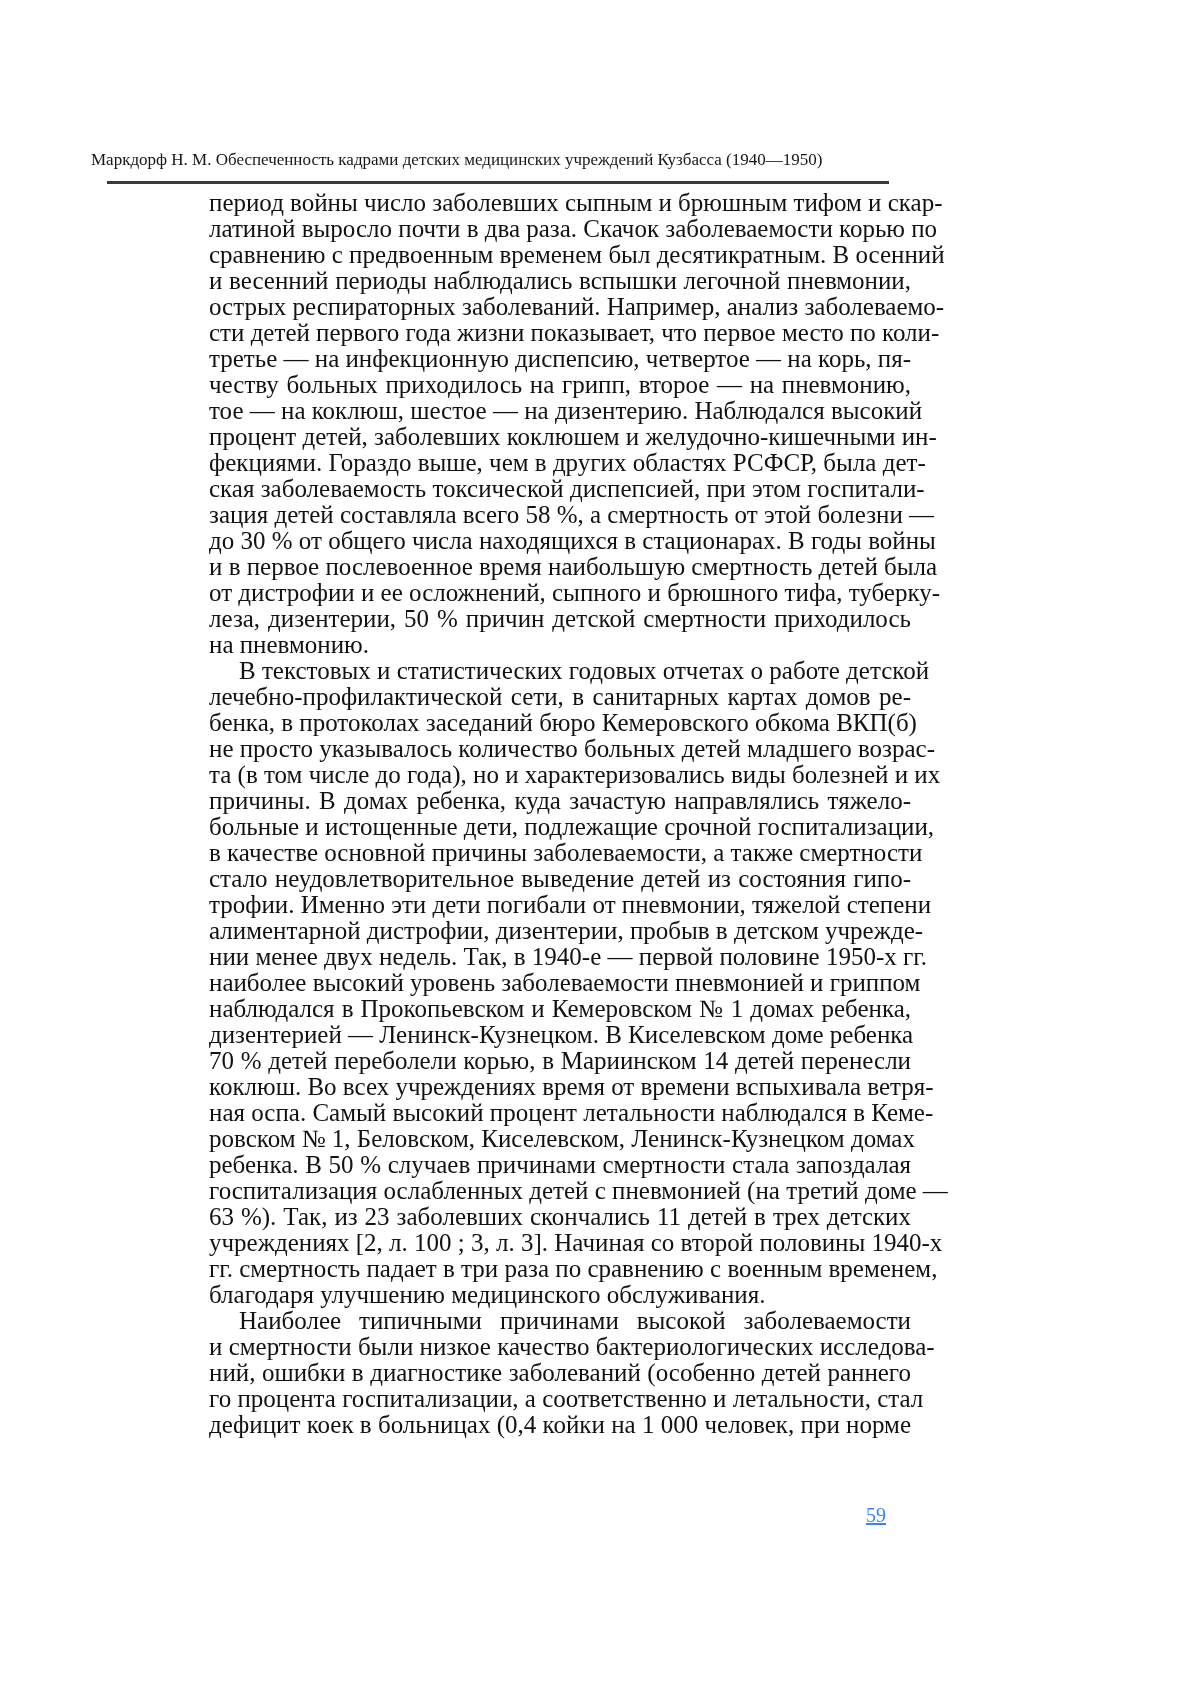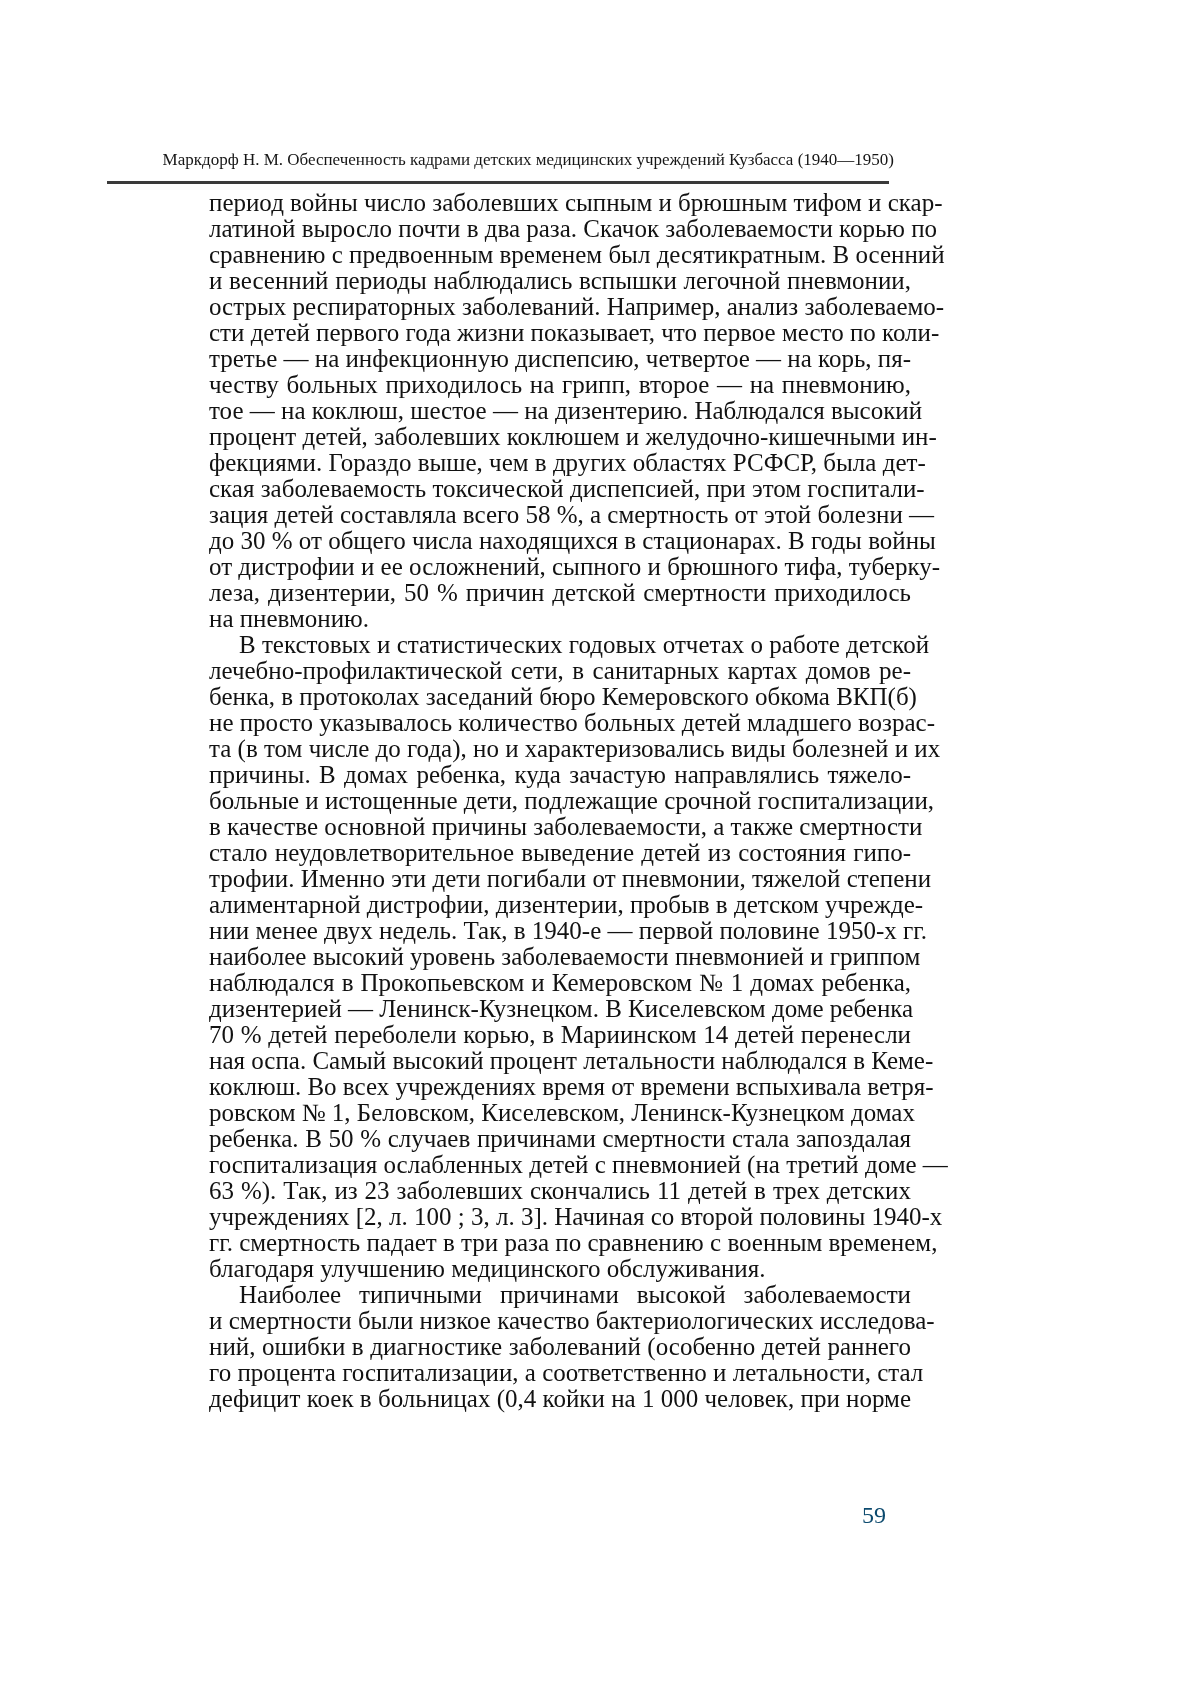--- a/index.html
+++ b/index.html
@@ -8,24 +8,24 @@
     width: 1200px;
     height: 1697px;
     margin: 0 auto;
     background: #ffffff;
     color: #141414;
     font-family: "Liberation Serif", "DejaVu Serif", serif;
     overflow: hidden;
   }
   .running-head {
     position: absolute;
-    left: 112px;
+    left: 91px;
     top: 148px;
     width: 782px;
-    text-align: right;
+    text-align: left;
     font-size: 17px;
     line-height: 24px;
     white-space: nowrap;
     color: #161616;
   }
   .head-rule {
     position: absolute;
     left: 107px;
     top: 181px;
     width: 782px;
@@ -49,23 +49,24 @@
     text-align-last: justify;
     text-justify: inter-word;
     overflow: visible;
   }
   .line.indent { text-indent: 30px; }
   .line.lastline { text-align-last: left; }
   .page-number {
     position: absolute;
     top: 1502px;
     right: 314px;
-    font-size: 24px;
+    font-size: 20px;
     line-height: 26px;
-    color: #0c4a6e;
+    color: #3b82f6;
+    text-decoration: underline;
   }
 </style>
 </head>
 <body>
 
 <div class="page">
 
   <div class="running-head">Маркдорф Н. М. Обеспеченность кадрами детских медицинских учреждений Кузбасса (1940—1950)</div>
 
   <div class="head-rule"></div>
@@ -79,20 +80,21 @@
         <div class="line">острых респираторных заболеваний. Например, анализ заболеваемо-</div>
         <div class="line">сти детей первого года жизни показывает, что первое место по коли-</div>
         <div class="line">третье — на инфекционную диспепсию, четвертое — на корь, пя-</div>
         <div class="line">честву больных приходилось на грипп, второе — на пневмонию,</div>
         <div class="line">тое — на коклюш, шестое — на дизентерию. Наблюдался высокий</div>
         <div class="line">процент детей, заболевших коклюшем и желудочно-кишечными ин-</div>
         <div class="line">фекциями. Гораздо выше, чем в других областях РСФСР, была дет-</div>
         <div class="line">ская заболеваемость токсической диспепсией, при этом госпитали-</div>
         <div class="line">зация детей составляла всего 58 %, а смертность от этой болезни —</div>
         <div class="line">до 30 % от общего числа находящихся в стационарах. В годы войны</div>
+        <div class="line">и в первое послевоенное время наибольшую смертность детей была</div>
         <div class="line">от дистрофии и ее осложнений, сыпного и брюшного тифа, туберку-</div>
         <div class="line">леза, дизентерии, 50 % причин детской смертности  приходилось</div>
         <div class="line lastline">на пневмонию.</div>
       </div>
       <div class="paragraph">
         <div class="line indent">В текстовых и статистических годовых отчетах о работе детской</div>
         <div class="line">лечебно-профилактической сети, в санитарных картах домов ре-</div>
         <div class="line">бенка, в протоколах заседаний бюро Кемеровского обкома ВКП(б)</div>
         <div class="line">не просто указывалось количество больных детей младшего возрас-</div>
         <div class="line">та (в том числе до года), но и характеризовались виды болезней и их</div>
@@ -100,22 +102,22 @@
         <div class="line">больные и истощенные дети, подлежащие срочной госпитализации,</div>
         <div class="line">в качестве основной причины заболеваемости, а также смертности</div>
         <div class="line">стало неудовлетворительное выведение детей из состояния гипо-</div>
         <div class="line">трофии. Именно эти дети погибали от пневмонии, тяжелой степени</div>
         <div class="line">алиментарной дистрофии, дизентерии, пробыв в детском учрежде-</div>
         <div class="line">нии менее двух недель. Так, в 1940-е — первой половине 1950-х гг.</div>
         <div class="line">наиболее высокий уровень заболеваемости пневмонией и гриппом</div>
         <div class="line">наблюдался в Прокопьевском и Кемеровском № 1 домах ребенка,</div>
         <div class="line">дизентерией — Ленинск-Кузнецком. В Киселевском доме ребенка</div>
         <div class="line">70 % детей переболели корью, в Мариинском 14 детей перенесли</div>
+        <div class="line">коклюш. Во всех учреждениях время от времени вспыхивала ветря-</div>
         <div class="line">ная оспа. Самый высокий процент летальности наблюдался в Кеме-</div>
-        <div class="line">коклюш. Во всех учреждениях время от времени вспыхивала ветря-</div>
         <div class="line">ровском № 1, Беловском, Киселевском, Ленинск-Кузнецком домах</div>
         <div class="line">ребенка. В 50 % случаев причинами смертности стала запоздалая</div>
         <div class="line">госпитализация ослабленных детей с пневмонией (на третий доме —</div>
         <div class="line">63 %). Так, из 23 заболевших скончались 11 детей в трех детских</div>
         <div class="line">учреждениях [2, л. 100 ; 3, л. 3]. Начиная со второй половины 1940-х</div>
         <div class="line">гг. смертность падает в три раза по сравнению с военным временем,</div>
         <div class="line lastline">благодаря улучшению медицинского обслуживания.</div>
       </div>
       <div class="paragraph">
         <div class="line indent">Наиболее типичными причинами высокой заболеваемости</div>

